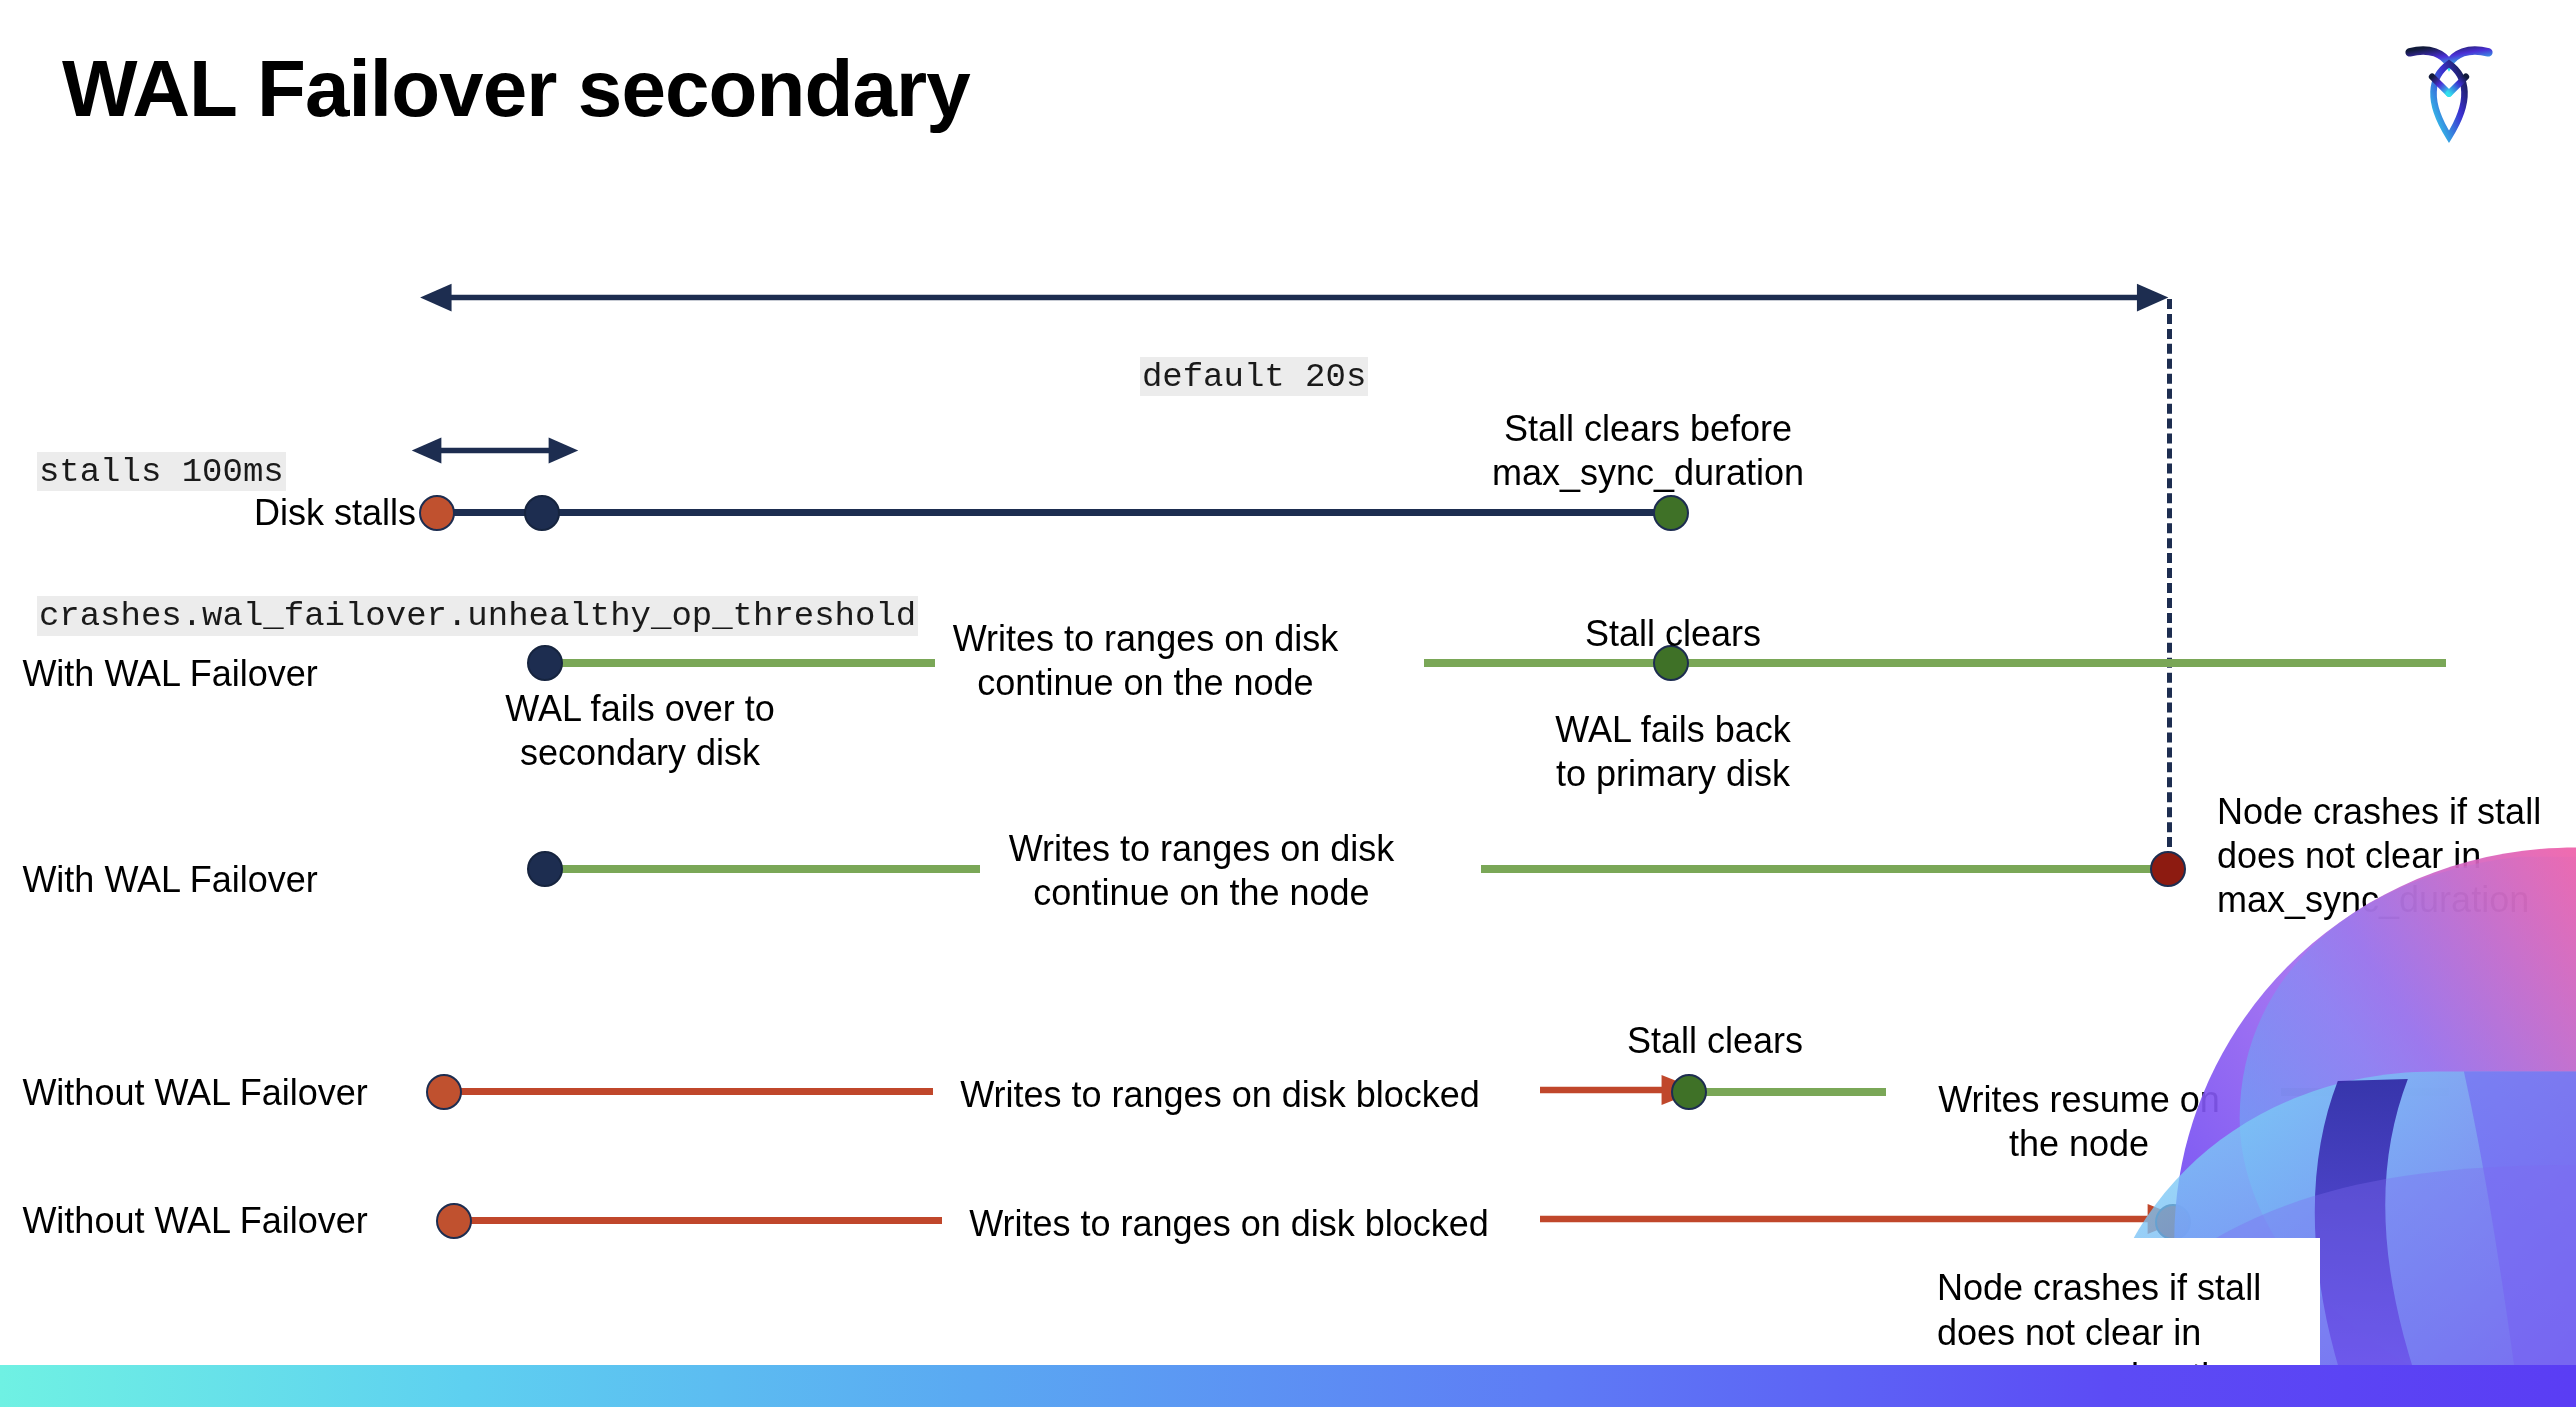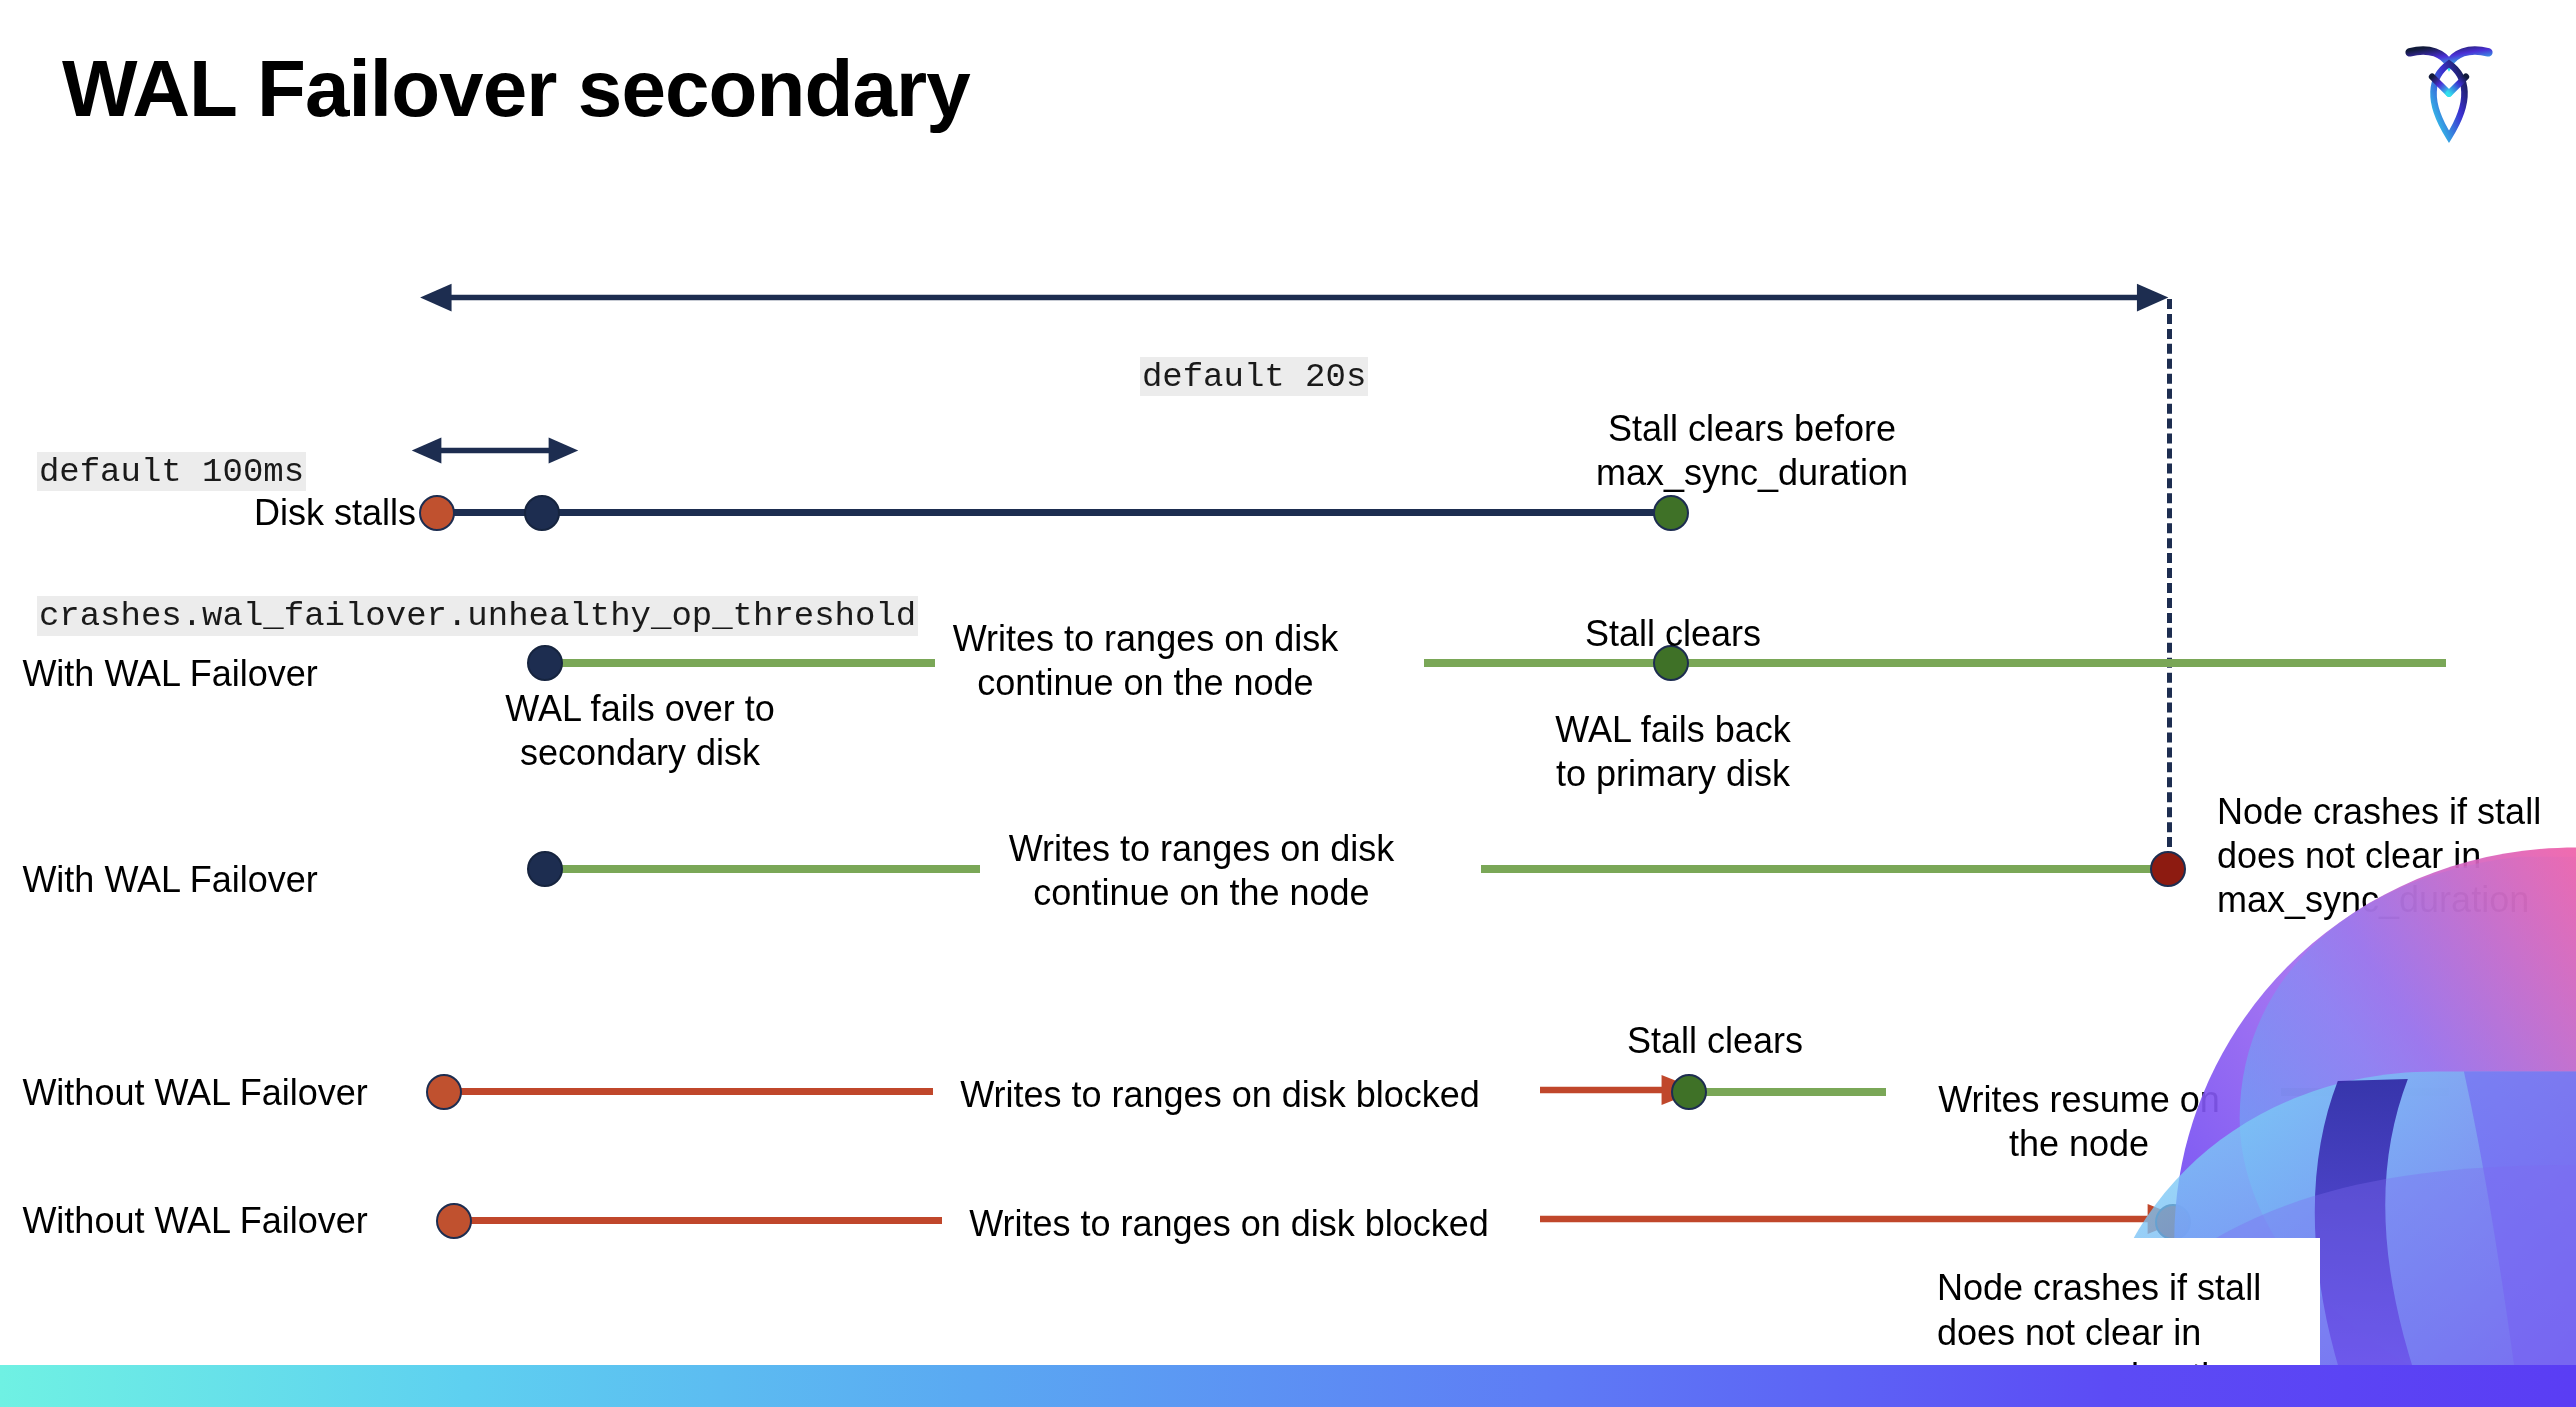--- a/index.html
+++ b/index.html
@@ -116,41 +116,41 @@
     <line x1="28" y1="20" x2="1862" y2="20" stroke="#1d2d50" stroke-width="6"></line>
     <polygon points="0,20 34,5 34,35" fill="#1d2d50"></polygon>
     <polygon points="1890,20 1856,5 1856,35" fill="#1d2d50"></polygon>
   </svg>
 
   <div class="code" style="left:1140px;top:256px;">
     <div><span>default 20s</span></div>
   </div>
 
   <div class="code" style="left:37px;top:351px;">
-    <div><span>default 100ms</span></div>
+    <div><span>stalls 100ms</span></div>
     <div><span>crashes.wal_failover.unhealthy_op_threshold</span></div>
   </div>
 
   <svg style="position:absolute;left:411px;top:432px;width:168px;height:37px;" viewBox="0 0 180 40" width="168" height="37">
     <line x1="26" y1="20" x2="154" y2="20" stroke="#1d2d50" stroke-width="6"></line>
     <polygon points="0,20 32,6 32,34" fill="#1d2d50"></polygon>
     <polygon points="180,20 148,6 148,34" fill="#1d2d50"></polygon>
   </svg>
 
   <div class="vdash" style="left:2167px;top:299px;height:578px;"></div>
 
   <div class="rowlabel" style="left:221px;top:493px;margin-left:33px;">Disk stalls</div>
 
   <div class="line navy" style="left:436px;top:509px;width:1247px;"></div>
 
   <div class="dot orange" style="left:419px;top:495px;width:36px;height:36px;"></div>
   <div class="dot navy" style="left:524px;top:495px;width:36px;height:36px;"></div>
   <div class="dot green" style="left:1653px;top:495px;width:36px;height:36px;"></div>
 
-  <div class="note" style="left:1584px;top:407px;width:336px;">Stall clears before
+  <div class="note" style="left:1480px;top:407px;width:336px;">Stall clears before
 max_sync_duration</div>
 
   <div class="rowlabel" style="left:22.4px;top:654px;">With WAL Failover</div>
 
   <div class="line green" style="left:548px;top:659px;width:387px;"></div>
   <div class="line green" style="left:1424px;top:659px;width:1022px;"></div>
 
   <div class="dot navy" style="left:527px;top:645px;width:36px;height:36px;"></div>
   <div class="dot green" style="left:1653px;top:645px;width:36px;height:36px;"></div>
 

